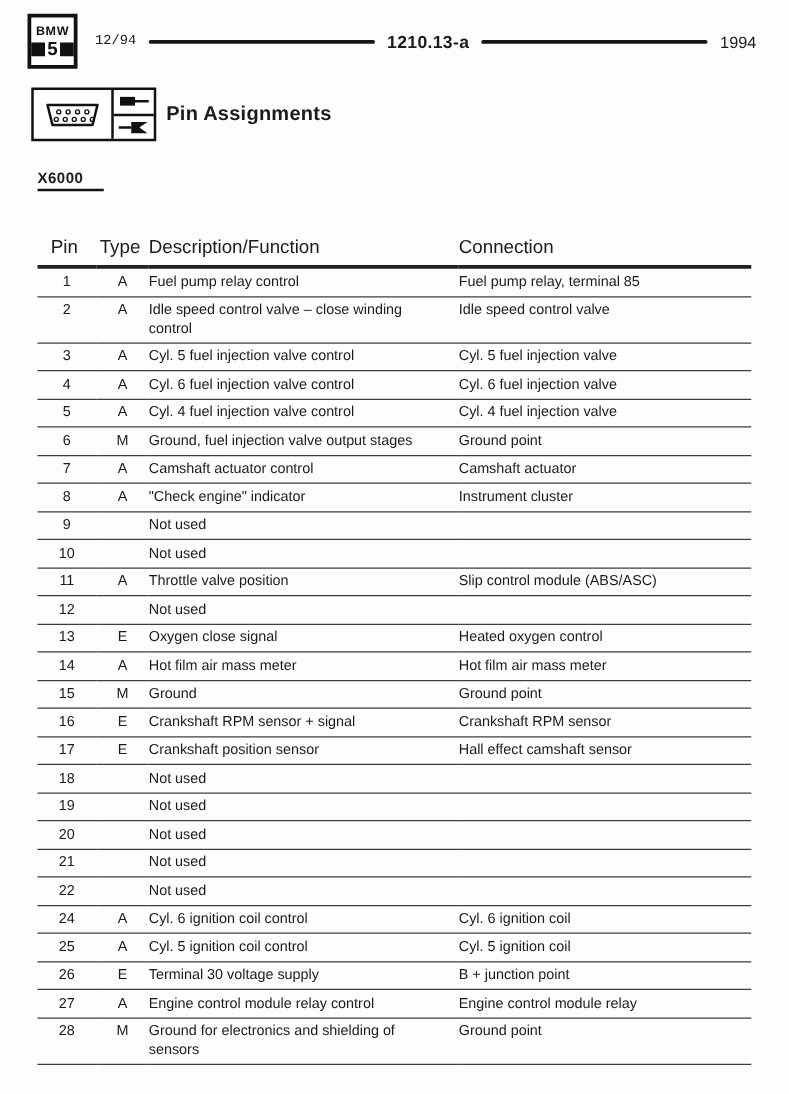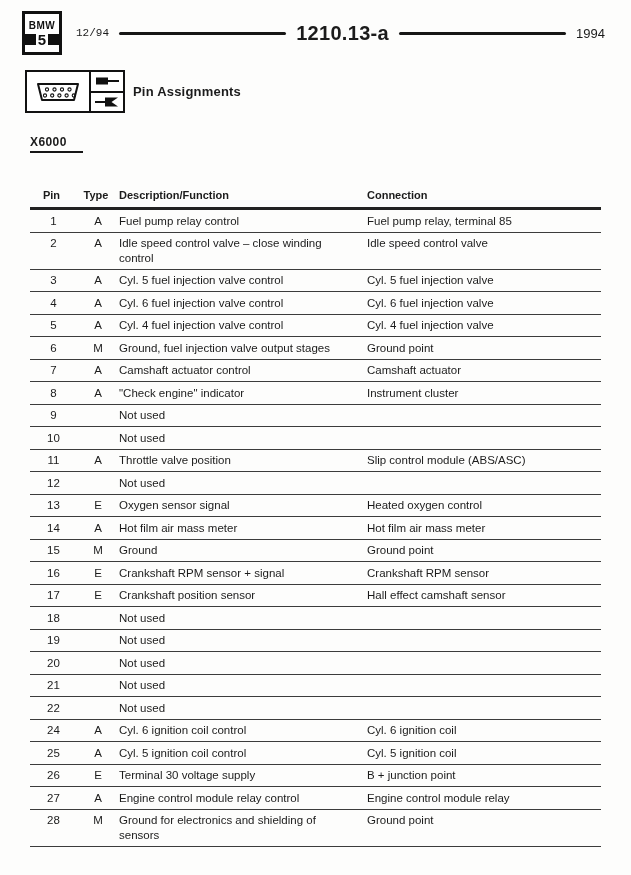--- a/index.html
+++ b/index.html
@@ -34,41 +34,41 @@
   .logo-stripe::before, .logo-stripe::after {
     content: ""; flex: 1; height: 11px; background: #111;
   }
   .logo-series {
     font-size: 15px; font-weight: bold; line-height: 15px;
     padding: 0 2px; color: #111;
   }
   .hdr-date { font-size: 11px; margin-left: 14px; flex: 0 0 auto; font-family: Liberation Mono, monospace; }
   .hdr-year { font-size: 13px; flex: 0 0 auto; text-align: right; }
   .hdr-rule { flex: 1; height: 3px; background: #161616; margin: 0 10px; border-radius: 2px; }
-  .hdr-doc { font-size: 20px; font-weight: bold; letter-spacing: 0.3px; flex: 0 0 auto; }
+  .hdr-doc { font-size: 14px; font-weight: bold; letter-spacing: 0.3px; flex: 0 0 auto; }
 
   
   .section-row {
     display: flex; align-items: center;
     margin: 14px 0 0 25px;
   }
   .conn-icon-box {
     width: 100px; height: 43px;
     border: 2px solid #111;
     display: flex; background: #fff;
     flex: 0 0 auto;
   }
   .conn-icon-left { flex: 1; display: flex; align-items: center; justify-content: center; }
   .conn-icon-right {
     width: 34px; border-left: 2px solid #111;
     display: flex; flex-direction: column;
   }
   .conn-icon-cell { flex: 1; display: flex; align-items: center; justify-content: center; }
   .conn-icon-cell:first-child { border-bottom: 2px solid #111; }
-  .section-title { font-size: 13px; font-weight: bold; margin-left: 8px; letter-spacing: 0.2px; }
+  .section-title { font-size: 16px; font-weight: bold; margin-left: 8px; letter-spacing: 0.2px; }
 
   .connector-label {
     margin: 22px 0 0 30px;
     font-size: 12px; font-weight: bold;
     display: inline-block;
     border-bottom: 2px solid #161616;
     padding: 0 16px 2px 0;
     letter-spacing: 0.4px;
   }
 
@@ -76,21 +76,21 @@
   .table-wrap { margin: 36px 0 0 30px; width: 571px; }
   table {
     border-collapse: collapse; table-layout: fixed;
     width: 571px; font-size: 11.5px; color: #1b1b1b;
   }
   col.c-pin  { width: 47px; }
   col.c-type { width: 42px; }
   col.c-desc { width: 248px; }
   col.c-conn { width: 234px; }
   thead th {
-    text-align: left; font-size: 11px; font-weight: bold;
+    text-align: left; font-size: 15px; font-weight: normal;
     padding: 0 4px 6px 0; vertical-align: bottom;
   }
   thead th.center { text-align: center; }
   thead tr { border-bottom: 3px solid #222; }
   tbody tr { border-bottom: 1.6px solid #3c3c3c; }
   tbody td {
     padding: 3.5px 8px 3.5px 0;
     vertical-align: top; line-height: 14.5px;
   }
   tbody td.center { text-align: center; padding-right: 0; }
@@ -237,21 +237,21 @@
           </tr>
           <tr>
             <td class="center">12</td>
             <td class="center"></td>
             <td>Not used</td>
             <td></td>
           </tr>
           <tr>
             <td class="center">13</td>
             <td class="center">E</td>
-            <td>Oxygen sensor signal</td>
+            <td>Oxygen close signal</td>
             <td>Heated oxygen control</td>
           </tr>
           <tr>
             <td class="center">14</td>
             <td class="center">A</td>
             <td>Hot film air mass meter</td>
             <td>Hot film air mass meter</td>
           </tr>
           <tr>
             <td class="center">15</td>

